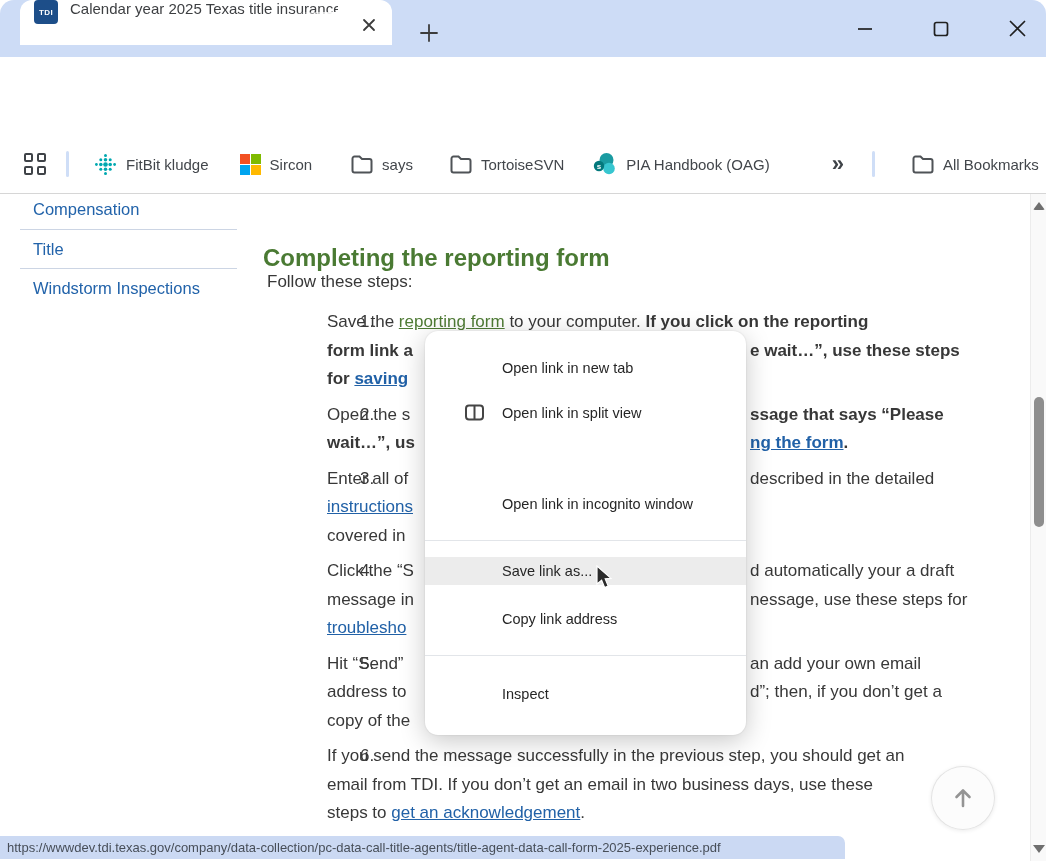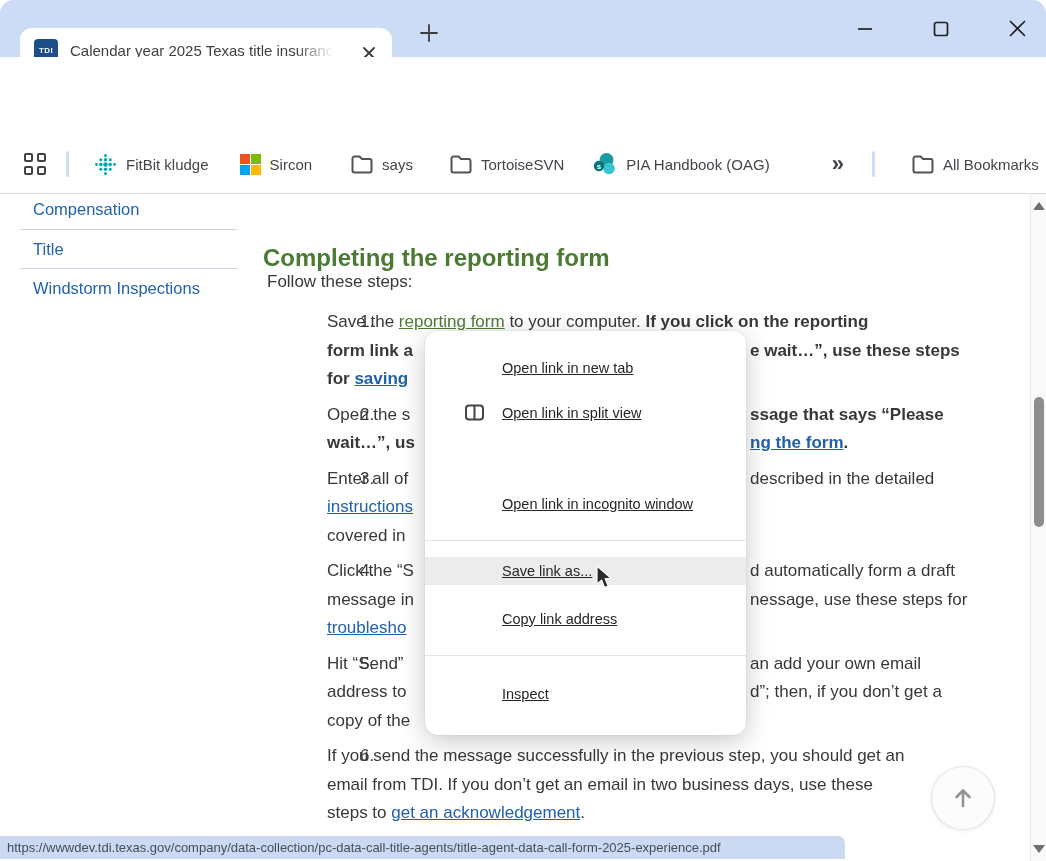--- a/index.html
+++ b/index.html
@@ -2,22 +2,22 @@
 <html><head>
 <meta charset="utf-8">
 <style>
   * { margin:0; padding:0; box-sizing:border-box; }
   html,body { width:1046px; height:861px; font-family:"Liberation Sans", sans-serif; background:#fff; }
   .window { position:relative; width:1046px; height:861px; overflow:hidden; background:#fff; }
 
   
   .tabstrip { position:absolute; left:0; top:0; width:1046px; height:57px;
     background:#cddcf6; border-radius:14px 14px 0 0; }
-  .tab { position:absolute; left:20px; top:28px; width:372px; height:45px;
-    background:#fff; border-radius:12px 12px 0 0; display:flex; align-items:center; padding:0 10px 0 14px; }
+  .tab { position:absolute; left:20px; top:0; width:372px; height:45px;
+    background:#fff; border-radius:12px 12px 0 0; display:flex; padding:0 10px 0 14px; }
   .favicon { width:24px; height:24px; border-radius:4px; background:#1d4e89; color:#fff;
     font-size:8px; font-weight:700; letter-spacing:.4px; display:flex; align-items:center; justify-content:center; flex:0 0 auto; }
   .tab-title { position:relative; margin-left:12px; font-size:15px; color:#3d3f42; white-space:nowrap;
     overflow:hidden; width:268px; }
   .tab-fade { position:absolute; right:52px; top:12px; width:44px; height:33px;
     background:linear-gradient(to right, rgba(255,255,255,0), #fff 85%); pointer-events:none; }
   .tab-close { position:absolute; right:12px; top:14px; width:22px; height:22px; display:flex;
     align-items:center; justify-content:center; color:#3c3c3c; }
   .newtab { position:absolute; left:415px; top:19px; width:28px; height:28px; display:flex;
     align-items:center; justify-content:center; color:#3c3c3c; }
@@ -66,21 +66,21 @@
   .sb-thumb { position:absolute; left:3px; top:203px; width:10px; height:130px; background:#8e8e8e; border-radius:5px; }
   .sb-arrow-up { position:absolute; left:2px; top:8px; width:0; height:0;
     border-left:6px solid transparent; border-right:6px solid transparent; border-bottom:8px solid #6f6f6f; border-radius:2px; }
   .sb-arrow-down { position:absolute; left:2px; bottom:8px; width:0; height:0;
     border-left:6px solid transparent; border-right:6px solid transparent; border-top:8px solid #6f6f6f; }
 
   
   .ctx-menu { position:absolute; left:425px; top:331px; width:321px; height:404px; background:#fff;
     border-radius:13px; box-shadow:0 6px 26px rgba(0,0,0,0.22), 0 0 2px rgba(0,0,0,0.12); z-index:20; }
   .ctx-row { position:absolute; left:0; width:321px; display:flex; align-items:center; font-size:14.5px; color:#262626; }
-  .ctx-label { position:absolute; left:77px;text-decoration:underline; }
+  .ctx-label { position:absolute; left:77px; }
   .ctx-icon { position:absolute; left:38px; width:22px; height:22px; display:flex; align-items:center; justify-content:center; }
   .ctx-sep { position:absolute; left:0; width:321px; height:1px; background:#e2e5e9; }
   .ctx-highlight { background:#ececec; }
 
   
   .cursor { position:absolute; left:595px; top:565px; z-index:30; }
 
   
   .statusbar { position:absolute; left:0; top:836px; width:845px; height:23px; background:#cbd9f3;
     border-radius:0 7px 0 0; display:flex; align-items:center; padding-left:7px; z-index:15; }
@@ -270,21 +270,21 @@
       <div class="step">
         <div class="line"><span class="step-num">2.</span><span>Open the s</span><span class="rfrag"><span class="sb">ssage that says “Please</span></span></div>
         <div class="line"><span class="sb">wait…”, us</span><span class="rfrag"><span class="sb sblink">ng the form</span><span class="sb">.</span></span></div>
       </div>
       <div class="step">
         <div class="line"><span class="step-num">3.</span><span>Enter all of</span><span class="rfrag"><span>described in the detailed</span></span></div>
         <div class="line"><span class="sblink">instructions</span></div>
         <div class="line"><span>covered in</span></div>
       </div>
       <div class="step">
-        <div class="line"><span class="step-num">4.</span><span>Click the “S</span><span class="rfrag"><span>d automatically form a draft</span></span></div>
+        <div class="line"><span class="step-num">4.</span><span>Click the “S</span><span class="rfrag"><span>d automatically your a draft</span></span></div>
         <div class="line"><span>message in</span><span class="rfrag"><span>nessage, use these steps for</span></span></div>
         <div class="line"><span class="sblink">troublesho</span></div>
       </div>
       <div class="step">
         <div class="line"><span class="step-num">5.</span><span>Hit “Send” </span><span class="rfrag"><span>an add your own email</span></span></div>
         <div class="line"><span>address to</span><span class="rfrag"><span>d”; then, if you don’t get a</span></span></div>
         <div class="line"><span>copy of the</span></div>
       </div>
       <div class="step">
         <div class="line"><span class="step-num">6.</span><span>If you send the message successfully in the previous step, you should get an</span></div>

